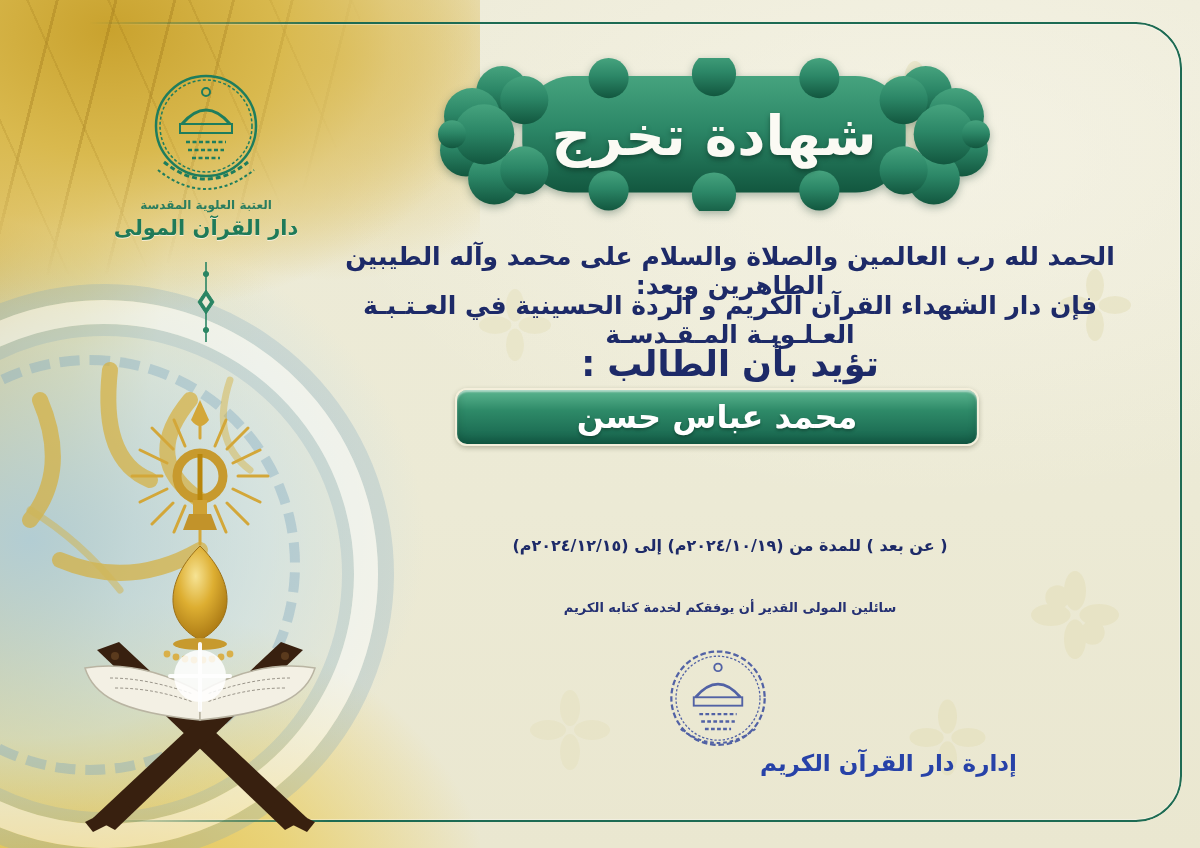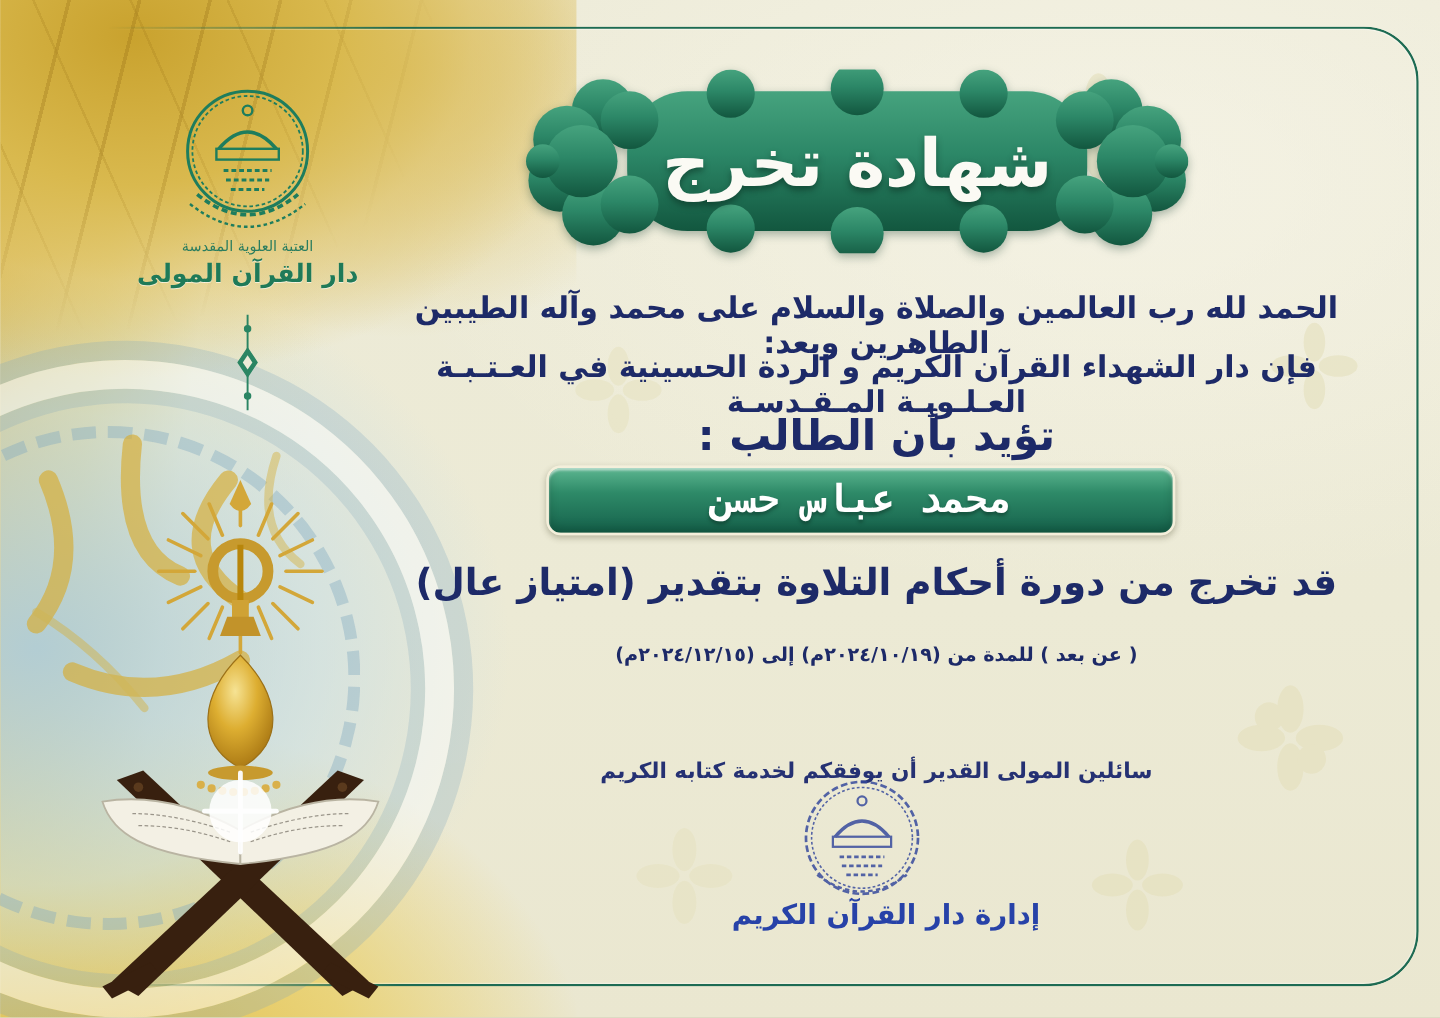--- a/index.html
+++ b/index.html
@@ -53,46 +53,46 @@
   .banner svg{position:absolute;inset:0;filter:drop-shadow(0 3px 4px rgba(20,60,45,.35));}
   .banner .t{
     position:absolute;inset:0;display:flex;align-items:center;justify-content:center;
     color:#fbfaf4;font-size:55px;font-weight:bold;letter-spacing:1px;
     text-shadow:0 3px 5px rgba(8,40,28,.5);
   }
   
   .emblem{position:absolute;left:146px;top:70px;width:120px;height:130px;z-index:3;}
   .shrine-cap{
     position:absolute;left:96px;top:198px;width:220px;z-index:3;text-align:center;
-    color:#2a7d5f;font-size:12px;font-weight:normal;letter-spacing:1px;
+    color:#2a7d5f;font-size:12px;font-weight:bold;letter-spacing:1px;
   }
   .org-cap{
     position:absolute;left:96px;top:216px;width:220px;z-index:3;text-align:center;
     color:#1f7a58;font-size:21px;font-weight:bold;text-shadow:0 1px 0 rgba(255,255,255,.6);
   }
   .flourish{position:absolute;left:192px;top:262px;z-index:3;}
   
   .line{position:absolute;left:330px;width:800px;text-align:center;color:#1d2a68;font-weight:bold;z-index:4;}
   .l1{top:242px;font-size:25px;}
   .l2{top:291px;font-size:25px;}
   .l3{top:344px;font-size:35px;}
   .result{top:468px;font-size:31px;}
   .period{top:536px;font-size:16px;}
-  .closing{top:632px;font-size:18px;color:#253173;}
+  .closing{top:600px;font-size:13px;color:#253173;}
   .name-band{
     position:absolute;left:455px;top:388px;width:520px;height:54px;z-index:4;
     border-radius:12px;border:2px solid #f4efdb;
     background:linear-gradient(180deg,#5cb690 0%,#2e8a68 38%,#15614b 100%);
     box-shadow:inset 0 2px 2px rgba(255,255,255,.55), inset 0 -4px 8px rgba(0,40,25,.25), 0 2px 5px rgba(60,60,30,.3);
-    display:flex;align-items:center;justify-content:center;font-family:Liberation Mono, monospace;
+    display:flex;align-items:center;justify-content:center;
   }
   .name-band .n{color:#ffffff;font-size:32px;font-weight:bold;text-shadow:0 2px 3px rgba(8,40,28,.45);}
   
   .seal{position:absolute;left:662px;top:645px;width:112px;height:112px;z-index:4;opacity:.92;}
-  .issuer{position:absolute;left:448px;top:750px;width:580px;text-align:center;z-index:4;
+  .issuer{position:absolute;left:437px;top:750px;width:580px;z-index:4;
     color:#2742a8;font-size:23px;font-weight:bold;letter-spacing:1px;}
   
   .flower{position:absolute;z-index:1;opacity:.55;}
 </style>
 </head>
 <body>
 
 <div class="stage">
 
   <div class="photo"></div>
@@ -308,21 +308,20 @@
   </svg>
 
   <div class="line l2">فإن دار الشهداء القرآن الكريم و الردة الحسينية في العـتـبـة العـلـويـة المـقـدسـة</div>
   <div class="line l1">الحمد لله رب العالمين والصلاة والسلام على محمد وآله الطيبين الطاهرين وبعد:</div>
   <div class="line l3">تؤيد بأن الطالب :</div>
 
   <div class="name-band">
     <span class="n">محمد عباس حسن</span>
   </div>
 
-  <div class="line result">قد تخرج من دورة أحكام التلاوة بتقدير (امتياز عال)</div>
   <div class="line period">( عن بعد ) للمدة من (٢٠٢٤/١٠/١٩م) إلى (٢٠٢٤/١٢/١٥م)</div>
   <div class="line closing">سائلين المولى القدير أن يوفقكم لخدمة كتابه الكريم</div>
 
   <svg class="seal" viewBox="0 0 120 120">
     <g stroke="#33479c" fill="none" opacity=".9">
       <circle cx="60" cy="57" r="50" stroke-width="2.4" stroke-dasharray="6 3"></circle>
       <circle cx="60" cy="57" r="45" stroke-width="1.4" stroke-dasharray="2.5 2"></circle>
       <path d="M36,56 Q60,28 84,56" stroke-width="3"></path>
       <rect x="34" y="56" width="52" height="9" stroke-width="2"></rect>
       <path d="M40,74 h40 M42,82 h36 M46,90 h28" stroke-width="2.5" stroke-dasharray="4 2.5"></path>

